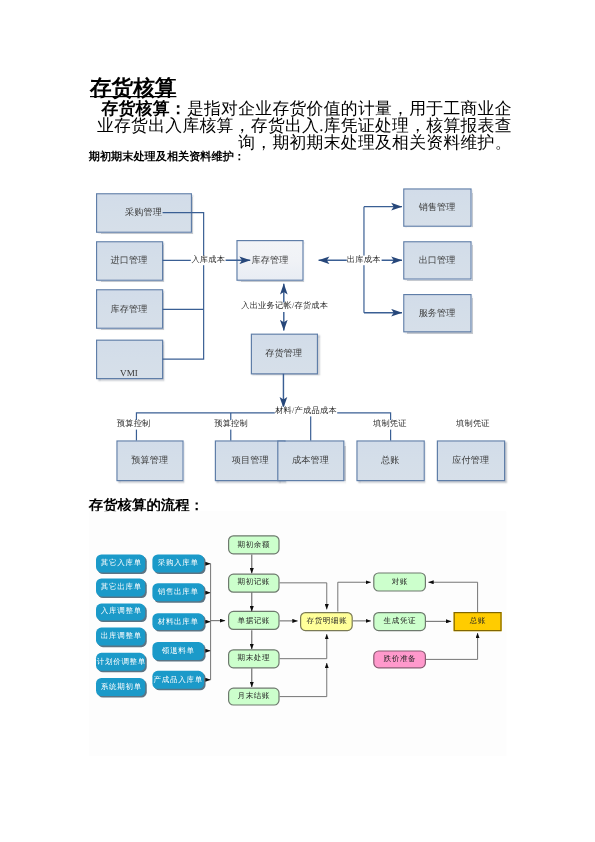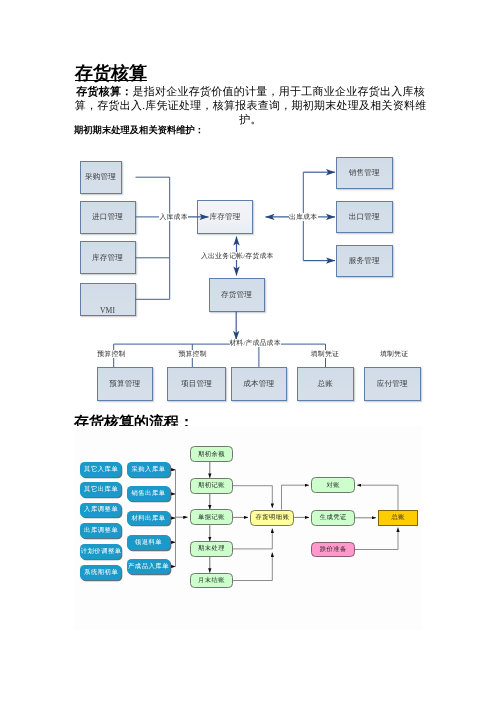--- a/index.html
+++ b/index.html
@@ -2,24 +2,24 @@
 <html><head>
 <meta charset="utf-8">
 <title>存货核算</title>
 <style>
 html,body{margin:0;padding:0;background:#ffffff;}
 body{width:496px;height:702px;position:relative;overflow:hidden;
   font-family:"Liberation Serif",serif;color:#000;-webkit-font-smoothing:antialiased;}
 .page{position:absolute;left:0;top:0;width:496px;height:702px;background:#fff;}
 
 #doc-title{position:absolute;left:75px;top:61px;font-size:18px;font-weight:bold;line-height:24px;white-space:nowrap;text-decoration:underline;}
-#para-1{position:absolute;left:74.5px;top:85px;width:352px;font-size:11px;line-height:13.8px;text-align:center;letter-spacing:0.25px;}
+#para-1{position:absolute;left:74.5px;top:85px;width:352px;font-size:14px;line-height:13.8px;text-align:right;letter-spacing:0.25px;}
 #para-1 .bold{font-weight:bold;}
 #h2-1{position:absolute;left:74px;top:124px;font-size:9.3px;font-weight:bold;white-space:nowrap;}
-#h2-2{position:absolute;left:74px;top:412.5px;font-size:15px;font-weight:bold;white-space:nowrap;}
+#h2-2{position:absolute;left:74px;top:412.5px;font-size:12px;font-weight:bold;white-space:nowrap;}
 
 #diagram1{position:absolute;left:0;top:0;width:496px;height:702px;}
 #diagram2{position:absolute;left:0;top:0;width:496px;height:702px;}
 
 .d1box{position:absolute;box-sizing:border-box;
   border:1px solid #5f7ea8;
   background:linear-gradient(to bottom,#d2dce9 0%,#d4dee9 48%,#d6dfe9 100%);
   box-shadow:1.4px 1.4px 1.2px rgba(140,148,160,0.5);
   display:flex;align-items:center;justify-content:center;
   font-size:7.6px;color:#3b3b3b;letter-spacing:0.1px;white-space:nowrap;}
@@ -41,21 +41,21 @@
 <body>
 
 <div class="page">
 
 <div id="doc-title">存货核算</div>
 <div id="para-1"><span class="bold">存货核算：</span><span>是指对企业存货价值的计量，用于工商业企业存货出入库核算，存货出入.库凭证处理，核算报表查询，期初期末处理及相关资料维护。</span></div>
 <div id="h2-1">期初期末处理及相关资料维护：</div>
 <div id="h2-2">存货核算的流程：</div>
 
 <div id="diagram1">
-  <div class="d1box" style="left:79.5px;top:160.5px;width:42px;height:33px;">
+  <div class="d1box" style="left:79.5px;top:160.5px;width:80px;height:33px;">
         <span>采购管理</span>
       </div>
   <div class="d1box" style="left:79.5px;top:200.5px;width:56px;height:33px;">
         <span>进口管理</span>
       </div>
   <div class="d1box" style="left:79.5px;top:241px;width:56px;height:33px;">
         <span>库存管理</span>
       </div>
   <div class="d1box" style="left:79.5px;top:283px;width:56px;height:33px;align-items:flex-end;">
         <span>VMI</span>
@@ -71,21 +71,21 @@
       </div>
   <div class="d1box" style="left:336px;top:200.5px;width:56.5px;height:32.5px;">
         <span>出口管理</span>
       </div>
   <div class="d1box" style="left:336px;top:244.5px;width:56.5px;height:32.5px;">
         <span>服务管理</span>
       </div>
   <div class="d1box" style="left:96.5px;top:367px;width:56.5px;height:34px;">
         <span>预算管理</span>
       </div>
-  <div class="d1box" style="left:167px;top:367px;width:59px;height:34px;">
+  <div class="d1box" style="left:179px;top:367px;width:59px;height:34px;">
         <span>项目管理</span>
       </div>
   <div class="d1box" style="left:230.5px;top:367px;width:56.5px;height:34px;">
         <span>成本管理</span>
       </div>
   <div class="d1box" style="left:297px;top:367px;width:56.5px;height:34px;">
         <span>总账</span>
       </div>
   <div class="d1box" style="left:364px;top:367px;width:56.5px;height:34px;">
         <span>应付管理</span>

